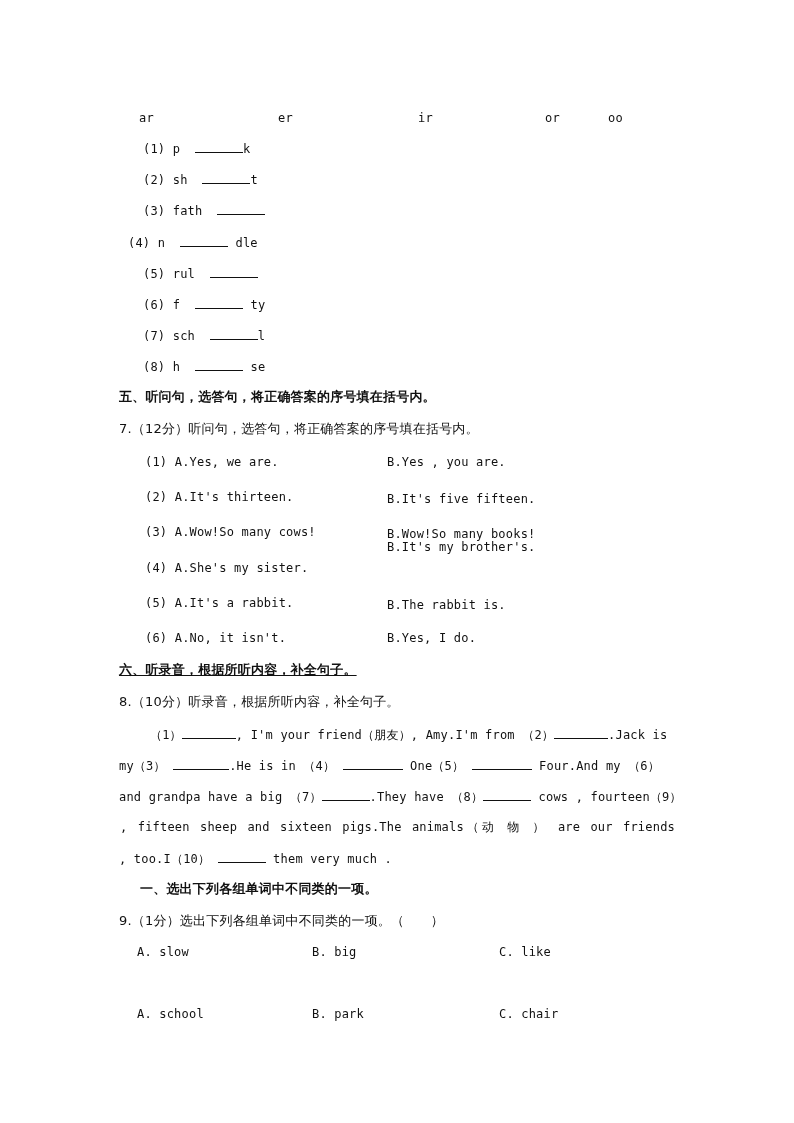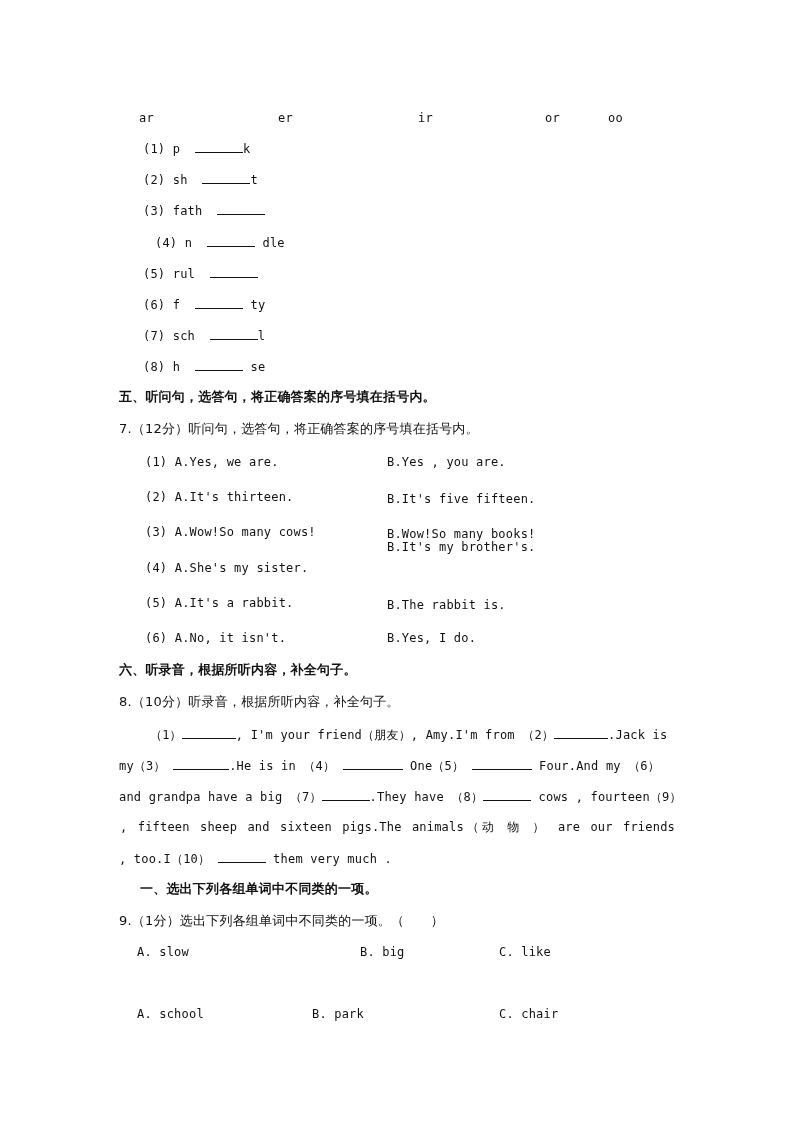--- a/index.html
+++ b/index.html
@@ -23,21 +23,21 @@
     <span class="line mono" style="left:278px; top:110px;">er</span>
     <span class="line mono" style="left:418px; top:110px;">ir</span>
     <span class="line mono" style="left:545px; top:110px;">or</span>
     <span class="line mono" style="left:608px; top:110px;">oo</span>
   </div>
 
   <div>
     <div class="line mono" style="left:143px; top:140px;"><span>(1)</span> <span>p</span>  <span class="blank" style="width:48px"></span><span>k</span></div>
     <div class="line mono" style="left:143px; top:171px;"><span>(2)</span> <span>sh</span>  <span class="blank" style="width:48px"></span><span>t</span></div>
     <div class="line mono" style="left:143px; top:202px;"><span>(3)</span> <span>fath</span>  <span class="blank" style="width:48px"></span></div>
-    <div class="line mono" style="left:155px; top:234px;"><span>(4)</span> <span>n</span>  <span class="blank" style="width:48px"></span> <span>dle</span></div>
+    <div class="line mono" style="left:128px; top:234px;"><span>(4)</span> <span>n</span>  <span class="blank" style="width:48px"></span> <span>dle</span></div>
     <div class="line mono" style="left:143px; top:265px;"><span>(5)</span> <span>rul</span>  <span class="blank" style="width:48px"></span></div>
     <div class="line mono" style="left:143px; top:296px;"><span>(6)</span> <span>f</span>  <span class="blank" style="width:48px"></span> <span>ty</span></div>
     <div class="line mono" style="left:143px; top:327px;"><span>(7)</span> <span>sch</span>  <span class="blank" style="width:48px"></span><span>l</span></div>
     <div class="line mono" style="left:143px; top:358px;"><span>(8)</span> <span>h</span>  <span class="blank" style="width:48px"></span> <span>se</span></div>
   </div>
 
   <div class="line heading" style="left:119px; top:389px;">五、听问句，选答句，将正确答案的序号填在括号内。</div>
   <div class="line qtitle" style="left:119px; top:421px;">7.（12分）听问句，选答句，将正确答案的序号填在括号内。</div>
 
   <div>
@@ -53,41 +53,41 @@
     <div class="line mono" style="left:145px; top:560px;"><span>(4)</span> <span>A.She's my sister.</span></div>
     <div class="line mono" style="left:387px; top:539px;">B.It's my brother's.</div>
 
     <div class="line mono" style="left:145px; top:595px;"><span>(5)</span> <span>A.It's a rabbit.</span></div>
     <div class="line mono" style="left:387px; top:597px;">B.The rabbit is.</div>
 
     <div class="line mono" style="left:145px; top:630px;"><span>(6)</span> <span>A.No, it isn't.</span></div>
     <div class="line mono" style="left:387px; top:630px;">B.Yes, I do.</div>
   </div>
 
-  <div class="line heading" style="left:119px; top:662px;">六、听录音，根据所听内容，补全句子。</div>
+  <div class="line heading" style="left:119px; top:662px;text-decoration:underline;">六、听录音，根据所听内容，补全句子。</div>
   <div class="line qtitle" style="left:119px; top:694px;">8.（10分）听录音，根据所听内容，补全句子。</div>
 
   <div>
     <div class="line mono" style="left:150px; top:726px;"><span>（1）</span><span class="blank" style="width:54px"></span><span>, I'm your friend（朋友）, Amy.I'm from （2）</span><span class="blank" style="width:54px"></span><span>.Jack is</span></div>
 
     <div class="line mono" style="left:119px; top:757px;"><span>my（3）</span> <span class="blank" style="width:56px"></span><span>.He is in （4）</span> <span class="blank" style="width:60px"></span> <span>One（5）</span> <span class="blank" style="width:60px"></span> <span>Four.And my （6）</span></div>
 
     <div class="line mono" style="left:119px; top:788px;"><span>and grandpa have a big （7）</span><span class="blank" style="width:48px"></span><span>.They have （8）</span><span class="blank" style="width:48px"></span> <span>cows , fourteen（9）</span></div>
 
     <div class="line mono just" style="top:819px;">, fifteen sheep and sixteen pigs.The animals（动 物 ） are our friends</div>
 
     <div class="line mono" style="left:119px; top:850px;"><span>, too.I（10）</span> <span class="blank" style="width:48px"></span> <span>them very much .</span></div>
   </div>
 
   <div class="line heading" style="left:119px; top:881px;margin-left:21px;">一、选出下列各组单词中不同类的一项。</div>
 
   <div class="line qtitle" style="left:119px; top:913px;">9.（1分）选出下列各组单词中不同类的一项。（　　）</div>
   <div>
     <span class="line mono" style="left:137px; top:944px;">A. slow</span>
-    <span class="line mono" style="left:312px; top:944px;margin-left:48px;">B. big</span>
+    <span class="line mono" style="left:312px; top:944px;">B. big</span>
     <span class="line mono" style="left:499px; top:944px;">C. like</span>
   </div>
 
   <div>
     <span class="line mono" style="left:137px; top:1006px;">A. school</span>
     <span class="line mono" style="left:312px; top:1006px;">B. park</span>
     <span class="line mono" style="left:499px; top:1006px;">C. chair</span>
   </div>
 
 </div>

